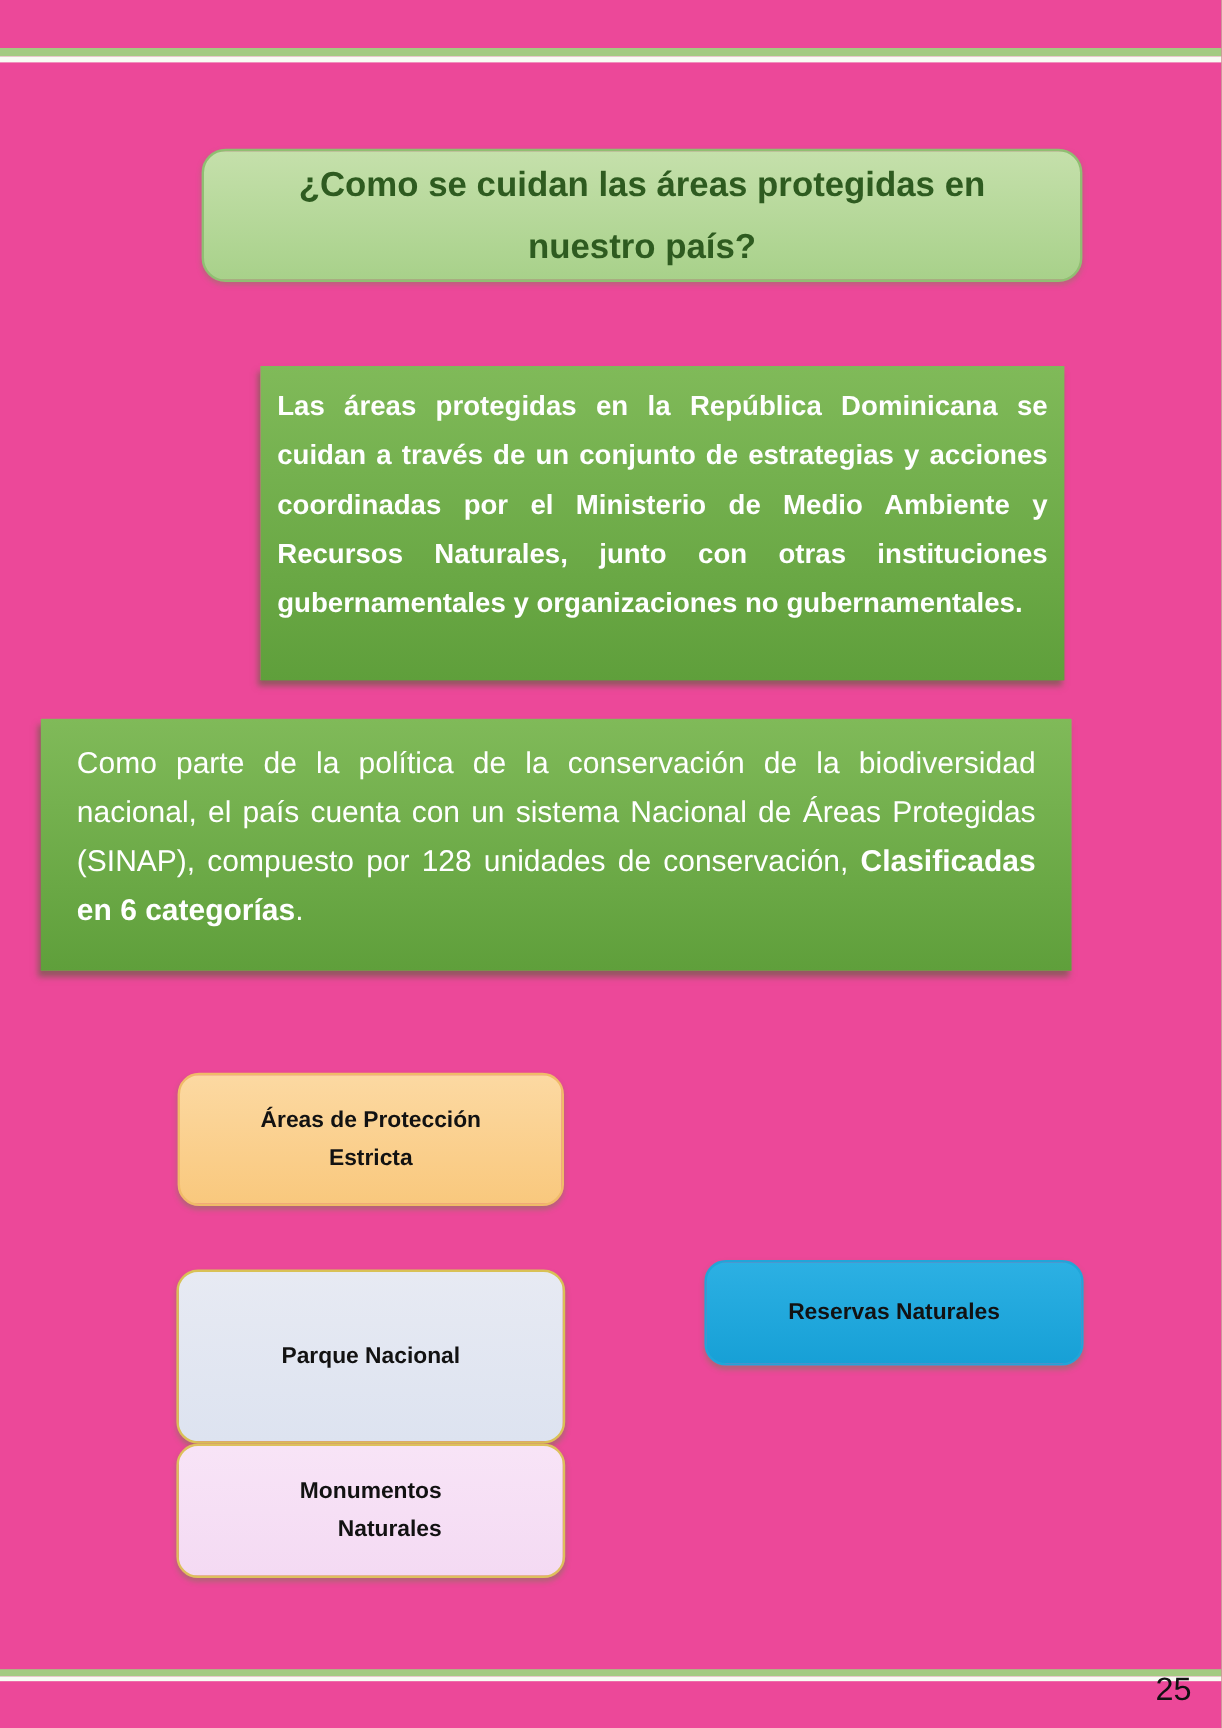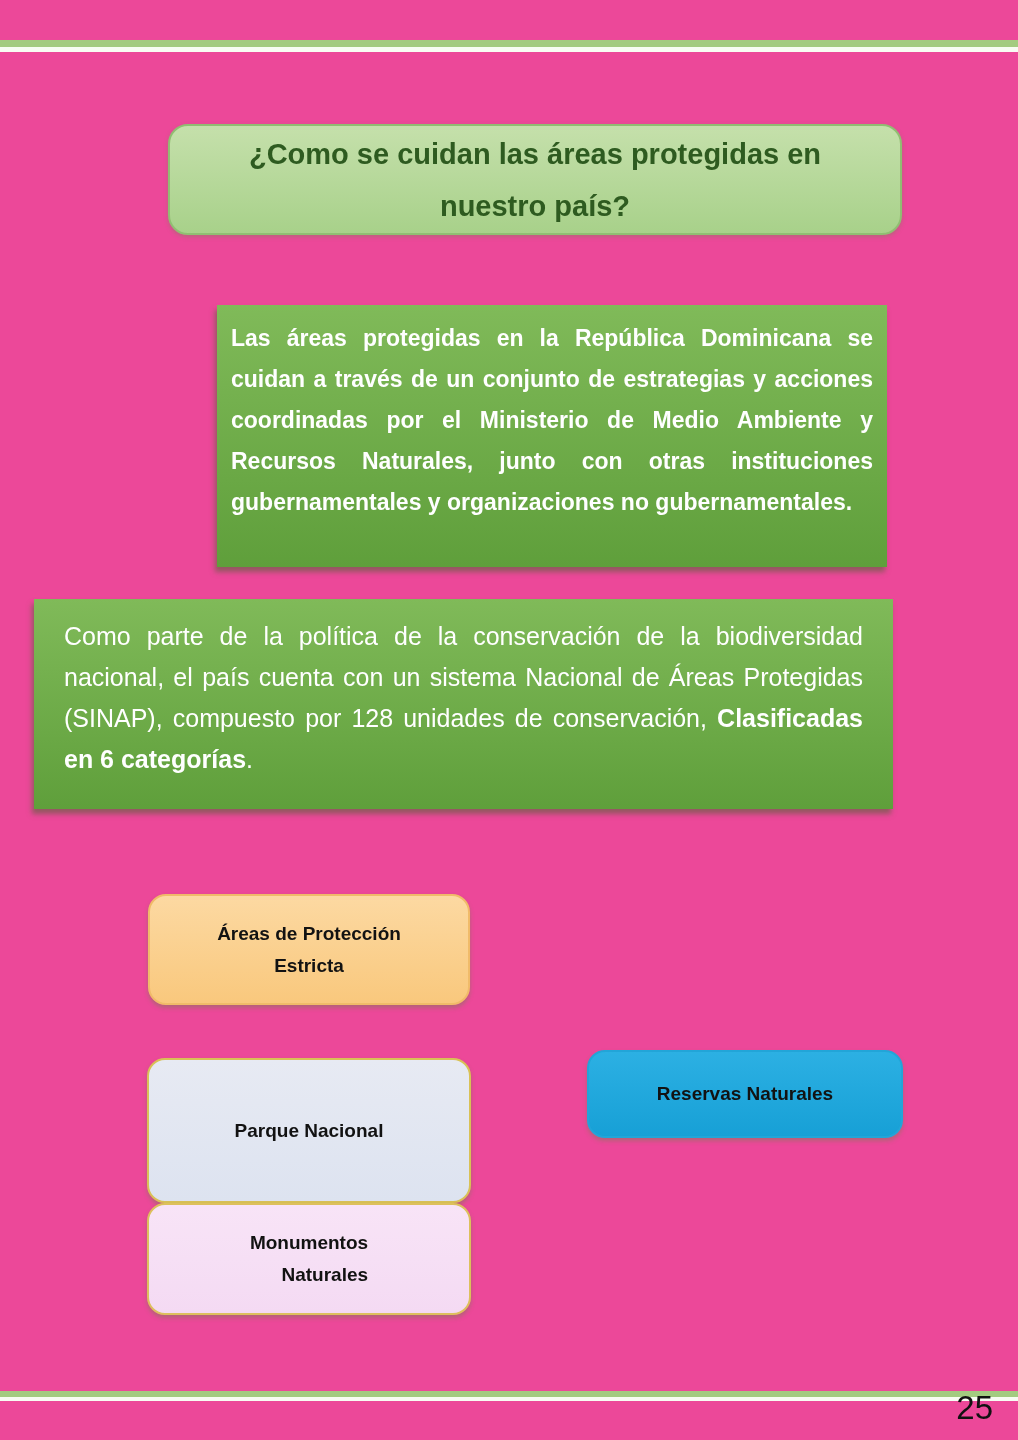--- a/index.html
+++ b/index.html
@@ -122,21 +122,21 @@
   .cat.pos-r2c1 { left: 147px; top: 1048px; width: 324px; height: 145px; margin-top: 10px; }
   .cat.pos-r2c2 { left: 555px; top: 1050px; width: 316px; height: 88px; margin-left: 32px; }
   .cat.pos-r3c1 { left: 147px; top: 1203px; width: 324px; height: 112px; }
   .cat.pos-r3c2 { left: 554px; top: 1203px; width: 317px; height: 113px; }
 
   
   .page-number {
     position: absolute;
     top: 1393px;
     right: 25px;
-    font-size: 33px;
+    font-size: 27px;
     line-height: 30px;
     color: #111111;
   }
 </style>
 </head>
 <body>
 
 <div class="page">
 
   <div class="rule-green top"></div>

